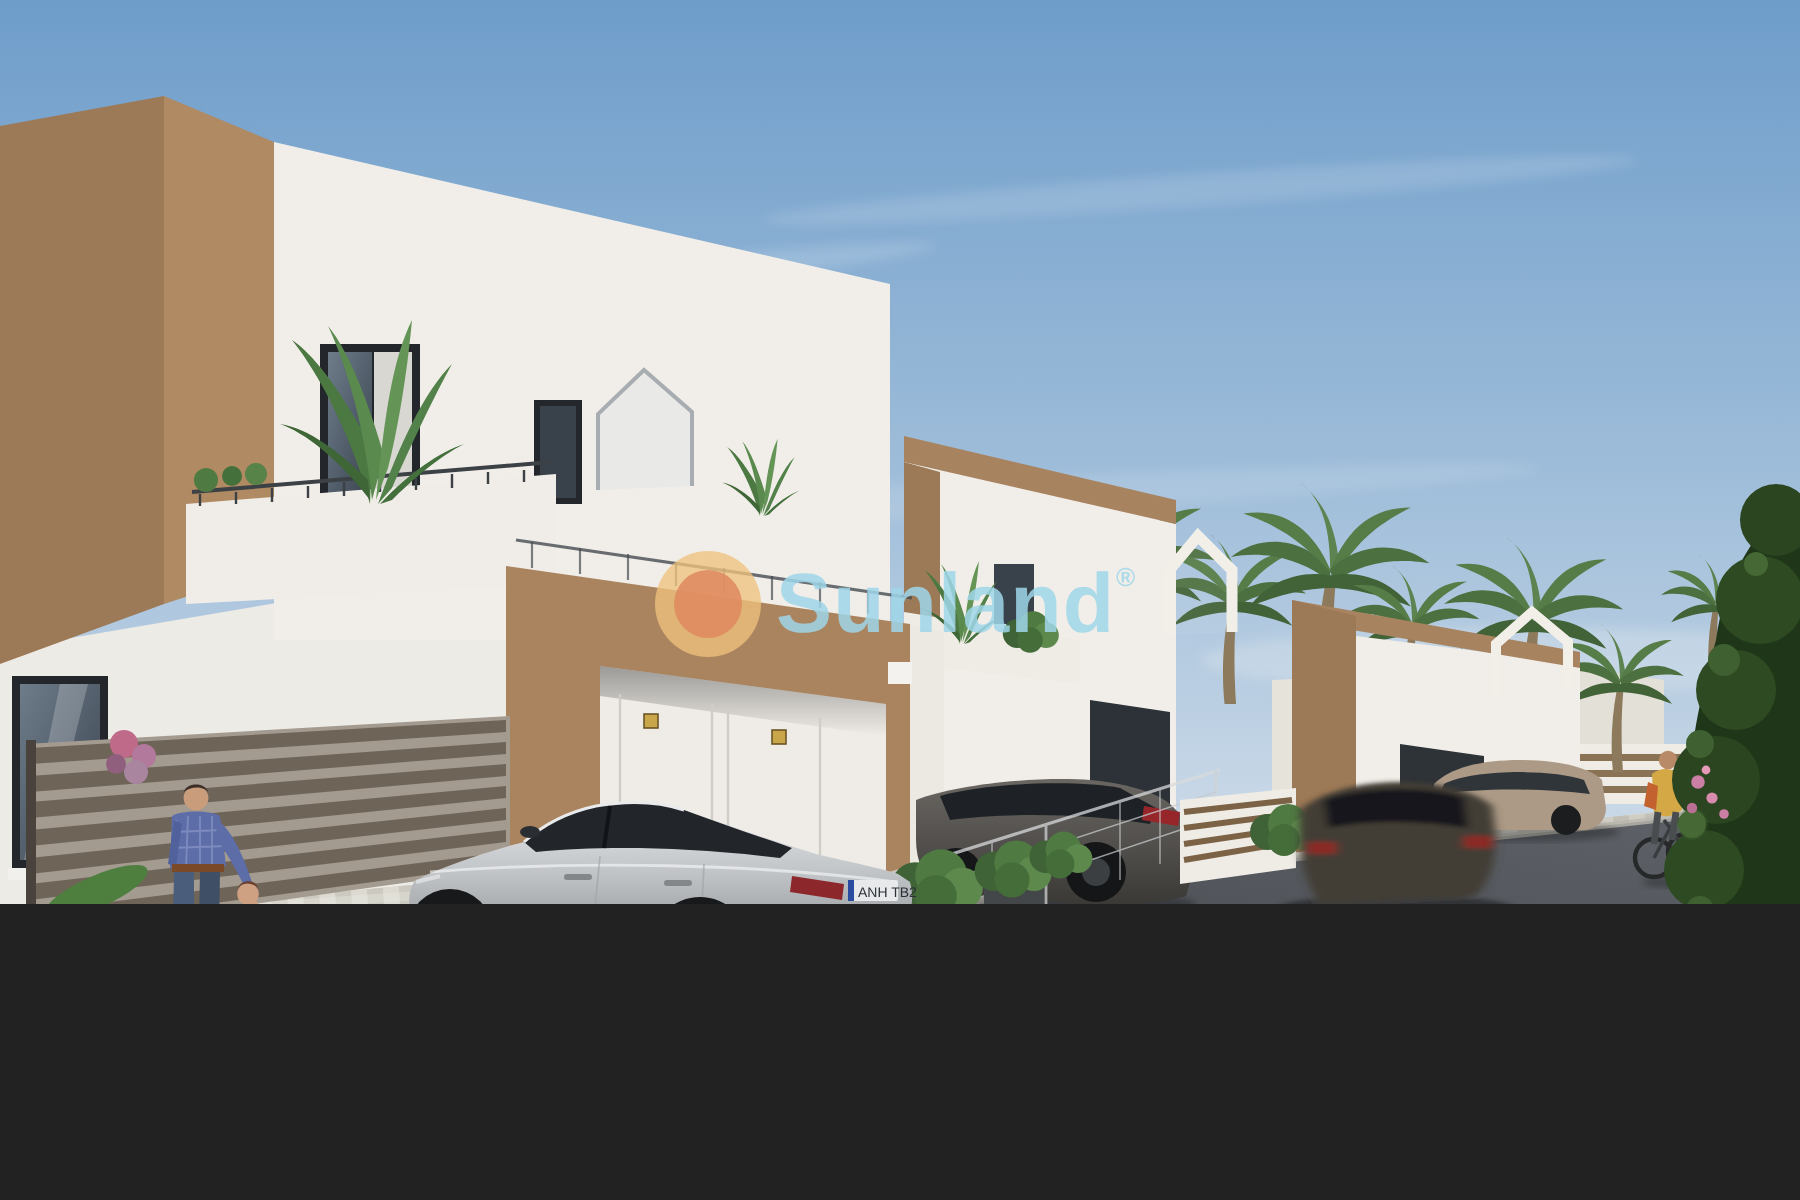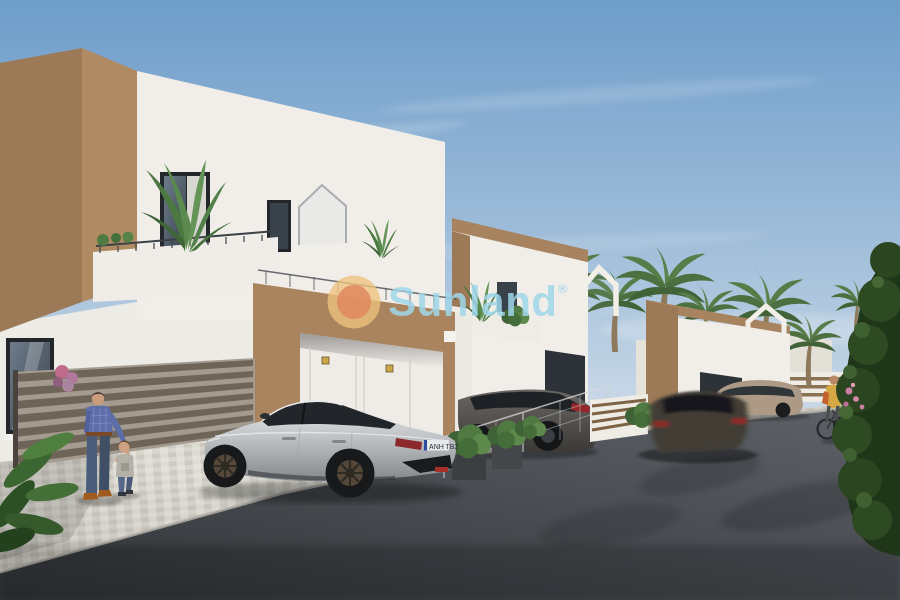--- a/index.html
+++ b/index.html
@@ -1,16 +1,16 @@
 <!DOCTYPE html>
 <html><head>
 <meta charset="utf-8">
 <style>
   html,body{margin:0;padding:0;background:#222;}
-  .stage{position:relative;width:900px;height:600px;overflow:hidden;font-family:"Liberation Sans",sans-serif;}
+  .stage{position:relative;width:900px;height:452px;overflow:hidden;font-family:"Liberation Sans",sans-serif;}
   .stage svg{position:absolute;inset:0;display:block;}
   text{font-family:"Liberation Sans","DejaVu Sans",sans-serif;}
   .wm-text{font-weight:bold;letter-spacing:-1px;}
 </style>
 </head>
 <body>
 
 <div class="stage">
 <svg viewBox="0 0 900 600" width="900" height="600">
 <defs>

